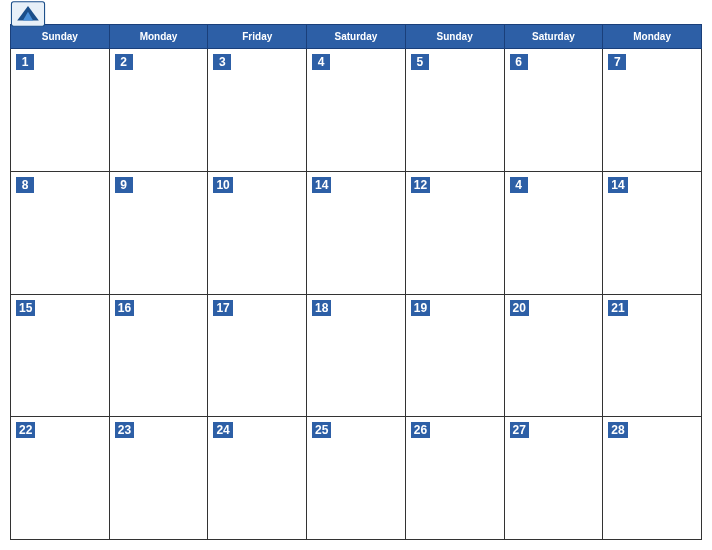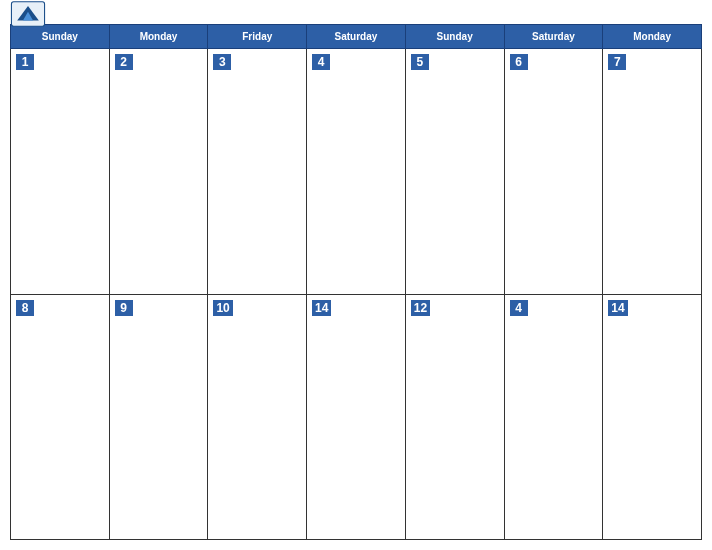--- a/index.html
+++ b/index.html
@@ -138,14 +138,32 @@
       </tr>
       <tr class="week-row">
         <td><span class="day-number">8</span></td>
         <td><span class="day-number">9</span></td>
         <td><span class="day-number">10</span></td>
         <td><span class="day-number">14</span></td>
         <td><span class="day-number">12</span></td>
         <td><span class="day-number">4</span></td>
         <td><span class="day-number">14</span></td>
       </tr>
+      <tr class="week-row">
+        <td><span class="day-number">15</span></td>
+        <td><span class="day-number">16</span></td>
+        <td><span class="day-number">17</span></td>
+        <td><span class="day-number">18</span></td>
+        <td><span class="day-number">19</span></td>
+        <td><span class="day-number">20</span></td>
+        <td><span class="day-number">21</span></td>
+      </tr>
+      <tr class="week-row">
+        <td><span class="day-number">22</span></td>
+        <td><span class="day-number">23</span></td>
+        <td><span class="day-number">24</span></td>
+        <td><span class="day-number">25</span></td>
+        <td><span class="day-number">26</span></td>
+        <td><span class="day-number">27</span></td>
+        <td><span class="day-number">28</span></td>
+      </tr>
     </tbody>
 </table>
 
 </body></html>

